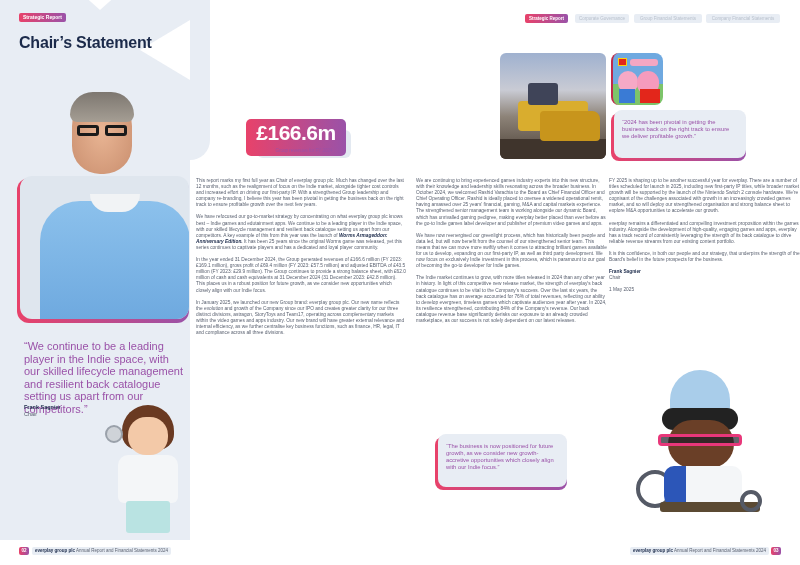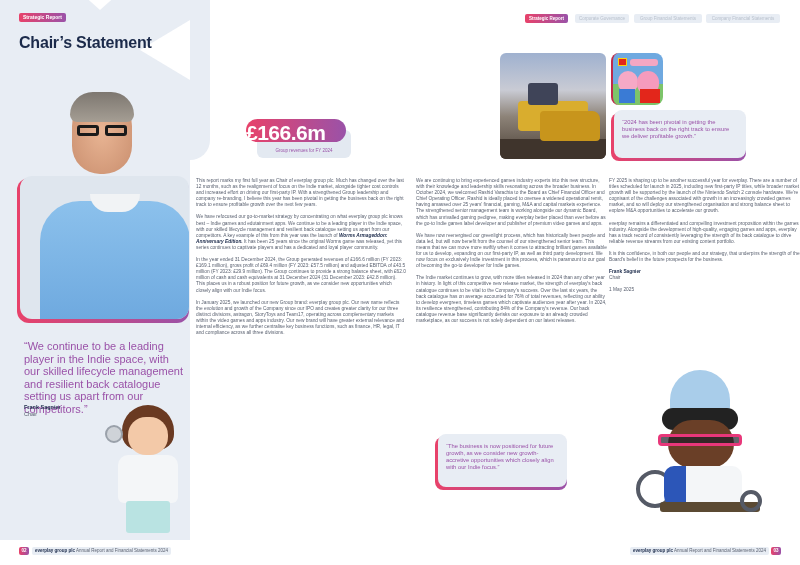--- a/index.html
+++ b/index.html
@@ -42,23 +42,23 @@
   
   .doctor { position: absolute; left: 100px; top: 405px; width: 95px; height: 130px; }
   .doc-hair { position: absolute; left: 22px; top: 0px; width: 52px; height: 45px; border-radius: 26px 26px 16px 16px; background: #6a3a22; }
   .doc-face { position: absolute; left: 28px; top: 12px; width: 40px; height: 38px; border-radius: 18px; background: #f3c9a8; }
   .doc-body { position: absolute; left: 18px; top: 50px; width: 60px; height: 48px; border-radius: 10px 10px 6px 6px; background: #f4f6f8; }
   .doc-legs { position: absolute; left: 26px; top: 96px; width: 44px; height: 32px; background: #b9e3e2; border-radius: 3px; }
   .doc-steth { position: absolute; left: 5px; top: 20px; width: 18px; height: 18px; border-radius: 50%; background: #cfd3d8; border: 2px solid #9aa1aa; }
 
   
   .rev-shadow { position: absolute; left: 257px; top: 130px; width: 94px; height: 28px; background: #e3e9f1; border-radius: 6px; }
-  .rev-box { position: absolute; left: 246px; top: 119px; width: 100px; height: 23px;
-    background: linear-gradient(90deg, #e8426a, #9a52a8); border-radius: 12px; color: #fff;
-    font-size: 21px; font-weight: bold; line-height: 28px; letter-spacing: -0.5px; }
+  .rev-box { position: absolute; left: 246px; top: 119px; width: 100px; height: 37px;
+    background: linear-gradient(90deg, #e8426a, #9a52a8); border-radius: 5px; color: #fff;
+    font-size: 21px; font-weight: bold; text-align: center; line-height: 28px; letter-spacing: -0.5px; }
   .rev-caption { position: absolute; left: 257px; top: 148px; width: 94px; text-align: center; font-size: 4.5px; color: #9a52a8; }
 
   .body-col { position: absolute; font-size: 4.8px; line-height: 6.1px; color: #5a6170; }
   .body-col p { margin-bottom: 6px; }
   .body-col b { color: #1b2a4a; font-style: italic; }
   .col1 { left: 196px; top: 178px; width: 210px; }
   .col2 { left: 416px; top: 178px; width: 192px; }
   .col3 { left: 609px; top: 178px; width: 192px; }
 
   .sig-name { font-weight: bold; color: #1b2a4a; }

